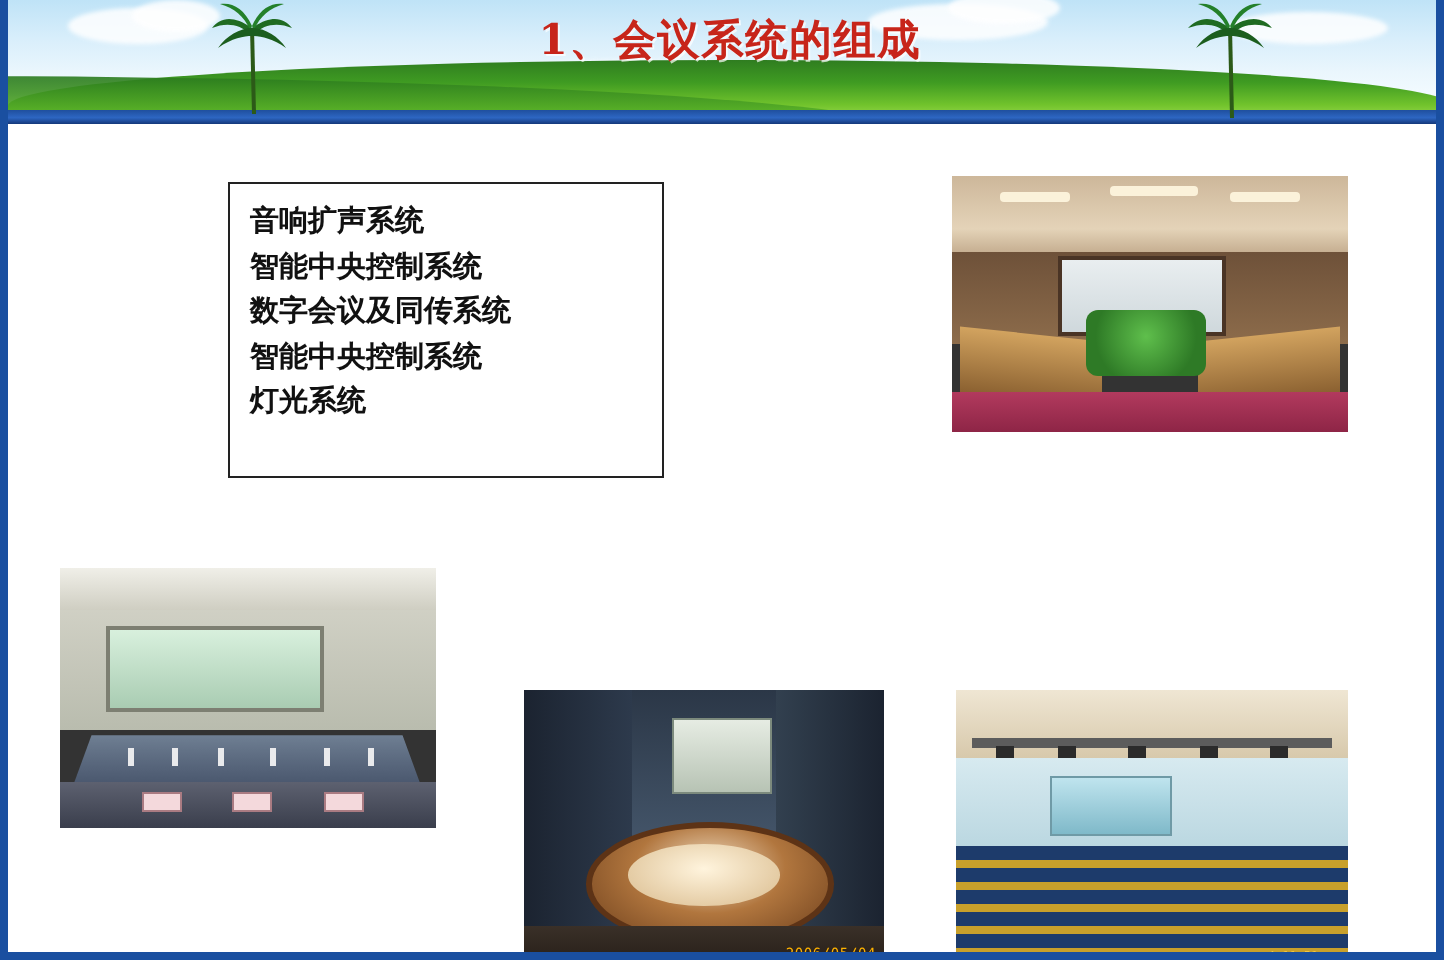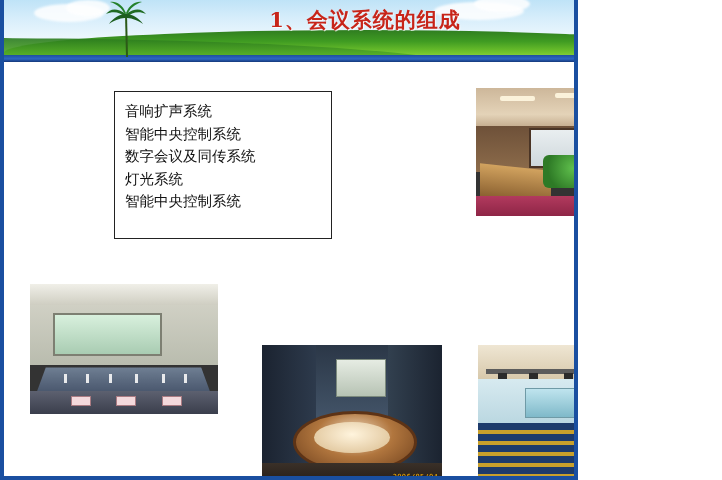--- a/index.html
+++ b/index.html
@@ -8,21 +8,21 @@
   }
   body {
     width: 722px;
     height: 480px;
     background: #ffffff;
     font-family: "Liberation Sans", sans-serif;
     overflow: hidden;
   }
   .slide {
     position: relative;
-    width: 578px;
+    width: 722px;
     height: 480px;
     background: #ffffff;
     box-sizing: border-box;
     border-left: 4px solid #1a4fa0;
     border-right: 4px solid #1a4fa0;
     border-bottom: 4px solid #1a4fa0;
     overflow: hidden;
   }
 
   
@@ -104,20 +104,21 @@
   .textbox {
     position: absolute;
     left: 110px;
     top: 29px;
     width: 218px;
     height: 148px;
     border: 1px solid #222222;
     background: #ffffff;
     box-sizing: border-box;
     padding: 8px 0 0 10px;
+    font-weight: bold;
   }
   .textbox .line {
     font-family: "DejaVu Sans", "Liberation Sans", sans-serif;
     font-size: 14.5px;
     color: #111111;
     line-height: 22.5px;
     white-space: nowrap;
   }
 
   
@@ -325,22 +326,22 @@
 
     <div class="header-title">1、会议系统的组成</div>
   </div>
 
   <div class="content">
 
     <div class="textbox">
       <div class="line">音响扩声系统</div>
       <div class="line">智能中央控制系统</div>
       <div class="line">数字会议及同传系统</div>
+      <div class="line">智能中央控制系统</div>
       <div class="line">灯光系统</div>
-      <div class="line">智能中央控制系统</div>
     </div>
 
     <div class="photo" id="photo-boardroom-plants">
       <div class="inner">
         <div class="ceiling"></div>
         <div class="ceil-light" style="left:12%; top:6%; width:18%; height:4%;"></div>
         <div class="ceil-light" style="left:40%; top:4%; width:22%; height:4%;"></div>
         <div class="ceil-light" style="left:70%; top:6%; width:18%; height:4%;"></div>
         <div class="wall"></div>
         <div class="screen"></div>

